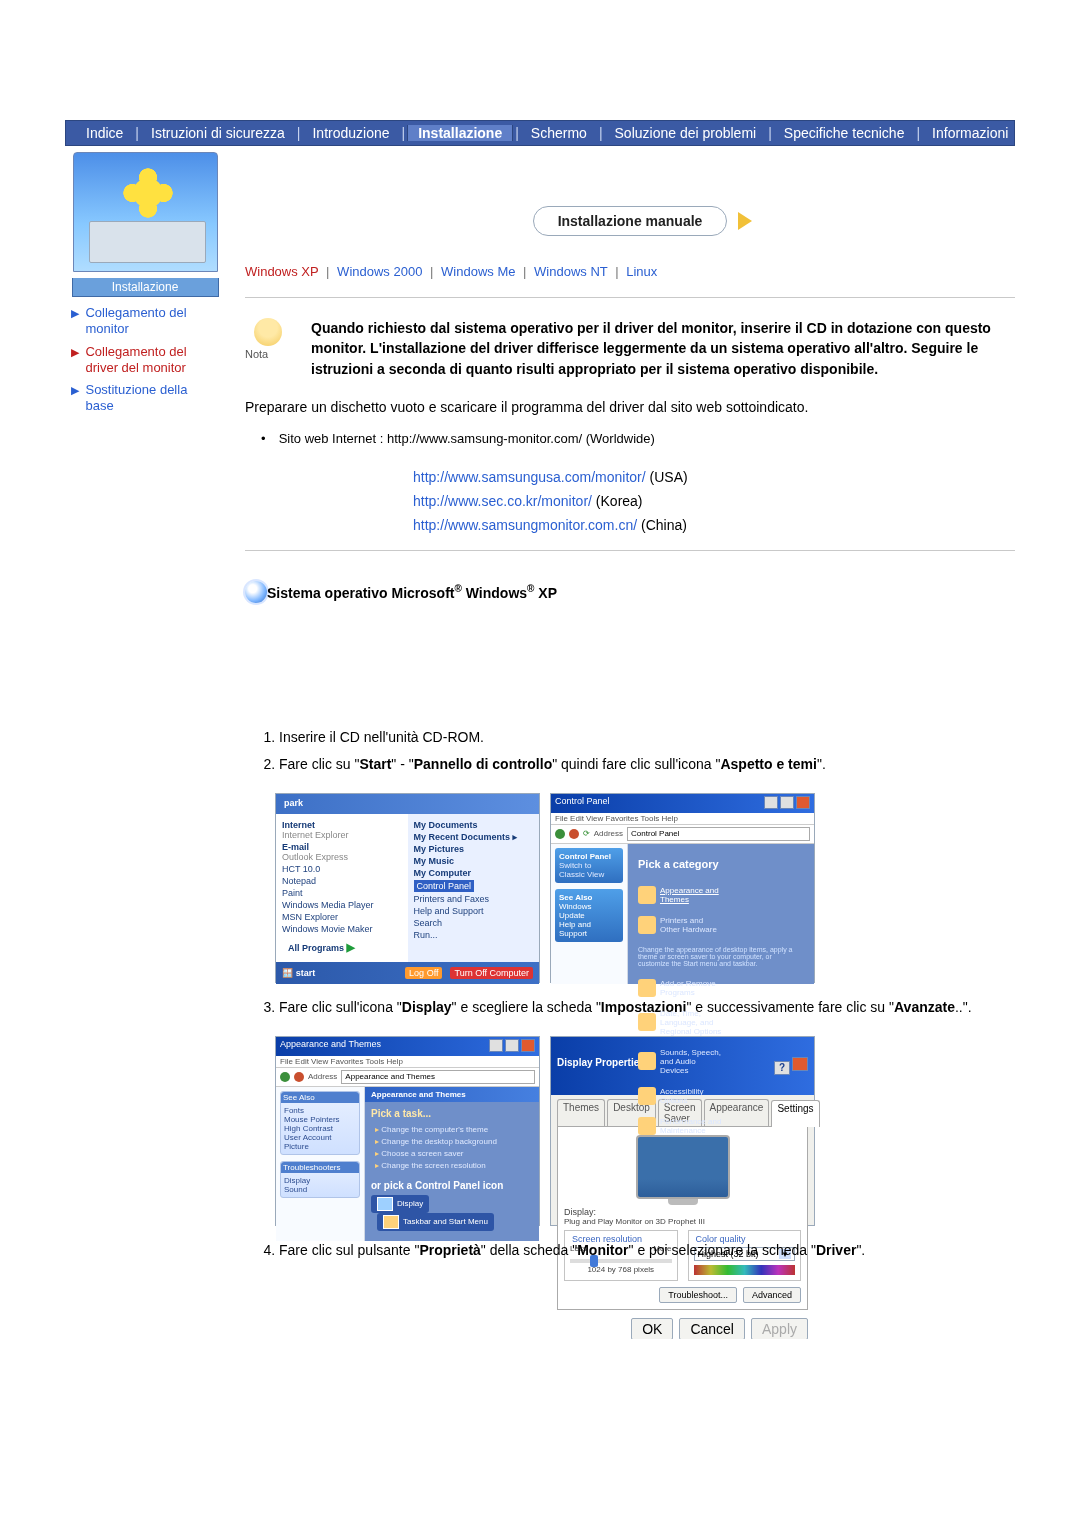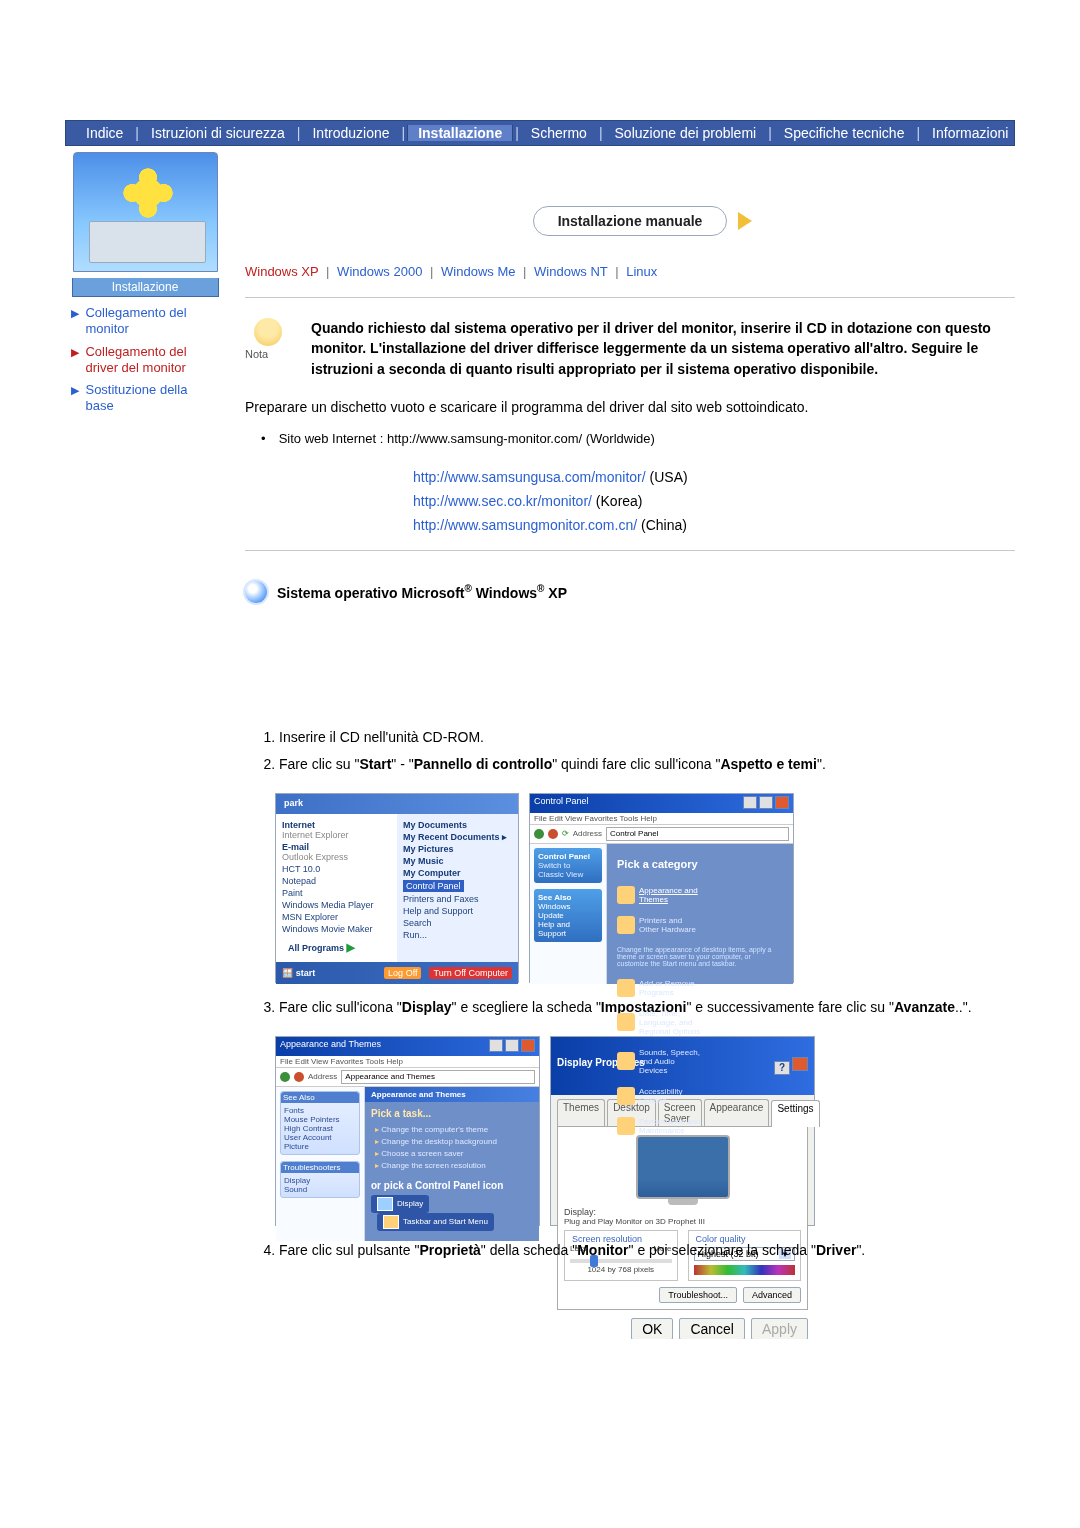--- a/index.html
+++ b/index.html
@@ -177,21 +177,20 @@
   .nota-text { font-weight: bold; line-height: 1.45; font-size: 14px; }
   .para { margin: 14px 0; line-height: 1.45; font-size: 14px; }
   ul.bullets { list-style: none; padding: 0 0 0 30px; margin: 10px 0 20px; }
   ul.bullets > li::before {
     content: "•"; color:#000; display:inline-block; width: 14px; margin-left:-14px;
   }
   .weblinks { padding-left: 168px; line-height: 1.7; font-size: 14px; }
   .xp-head {
     display: flex;
     align-items: center;
-    gap: 10px;
     margin: 30px 0 14px;
     font-weight: bold;
     font-size: 14px;
   }
   .xp-head .bead {
     width: 22px; height: 22px;
     border-radius: 50%;
     background: radial-gradient(circle at 35% 35%, #fff 0 20%, #7fb7ff 60%, #2a68c9 100%);
     box-shadow: 0 0 0 2px #d9e6ff;
     flex: 0 0 22px;
@@ -205,21 +204,21 @@
     gap: 10px;
     margin: 10px 0 14px 30px;
   }
   .fig {
     background: #eef2f7;
     border: 1px solid #9aa9ba;
     box-sizing: border-box;
   }
   
   .startfig {
-    width: 244px; height: 190px;
+    width: 265px; height: 190px;
     position: relative;
     font-size: 9px;
     color: #21437f;
     background: #fff;
   }
   .startfig .topbar {
     background: linear-gradient(90deg,#3d70c6,#5d8fe0);
     color:#fff; font-weight:bold;
     padding: 4px 8px; height: 20px; box-sizing: border-box;
   }

